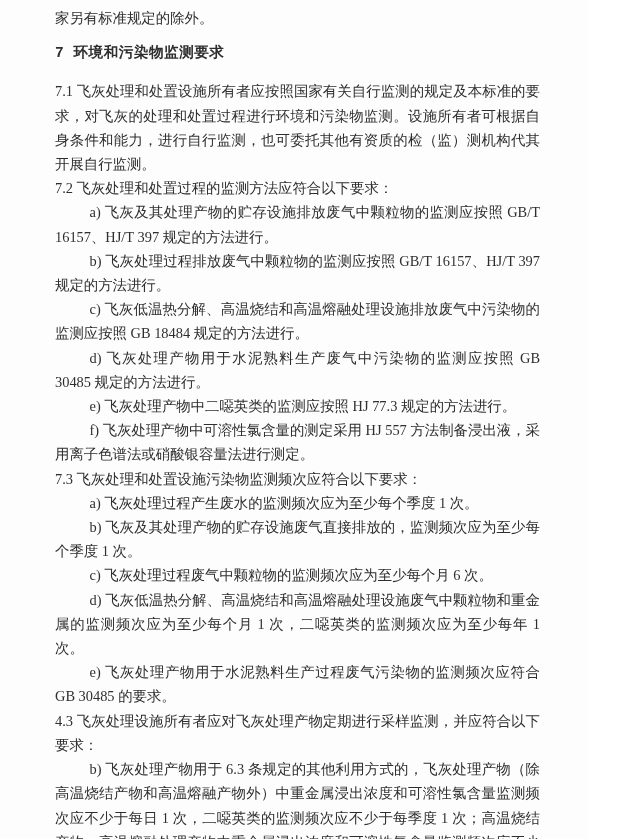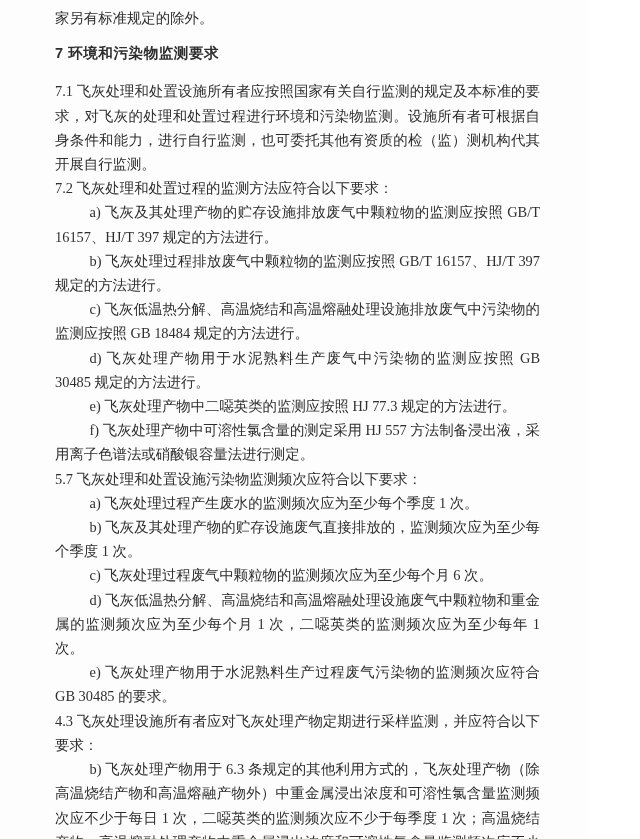--- a/index.html
+++ b/index.html
@@ -22,21 +22,21 @@
     text-align: justify;
   }
   .page p {
     margin: 0;
     padding: 0;
   }
   .carryover {
     text-indent: 0;
   }
   .heading {
-    font-family: Liberation Sans, sans-serif;
+    font-family: Liberation Mono, monospace;
     font-weight: bold;
     font-size: 14.6px;
     margin: 11px 0 14px 0 !important;
     text-indent: 0;
     letter-spacing: 0.5px;
   }
   .clause {
     text-indent: 0;
   }
   .item {
@@ -51,21 +51,21 @@
   <p class="heading">7 环境和污染物监测要求</p>
 
   <p class="clause">7.1 飞灰处理和处置设施所有者应按照国家有关自行监测的规定及本标准的要求，对飞灰的处理和处置过程进行环境和污染物监测。设施所有者可根据自身条件和能力，进行自行监测，也可委托其他有资质的检（监）测机构代其开展自行监测。</p>
   <p class="clause">7.2 飞灰处理和处置过程的监测方法应符合以下要求：</p>
   <p class="item">a) 飞灰及其处理产物的贮存设施排放废气中颗粒物的监测应按照 GB/T 16157、HJ/T 397 规定的方法进行。</p>
   <p class="item">b) 飞灰处理过程排放废气中颗粒物的监测应按照 GB/T 16157、HJ/T 397 规定的方法进行。</p>
   <p class="item">c) 飞灰低温热分解、高温烧结和高温熔融处理设施排放废气中污染物的监测应按照 GB 18484 规定的方法进行。</p>
   <p class="item">d) 飞灰处理产物用于水泥熟料生产废气中污染物的监测应按照 GB 30485 规定的方法进行。</p>
   <p class="item">e) 飞灰处理产物中二噁英类的监测应按照 HJ 77.3 规定的方法进行。</p>
   <p class="item">f) 飞灰处理产物中可溶性氯含量的测定采用 HJ 557 方法制备浸出液，采用离子色谱法或硝酸银容量法进行测定。</p>
-  <p class="clause">5.7 飞灰处理和处置设施污染物监测频次应符合以下要求：</p>
+  <p class="clause">7.3 飞灰处理和处置设施污染物监测频次应符合以下要求：</p>
   <p class="item">a) 飞灰处理过程产生废水的监测频次应为至少每个季度 1 次。</p>
   <p class="item">b) 飞灰及其处理产物的贮存设施废气直接排放的，监测频次应为至少每个季度 1 次。</p>
   <p class="item">c) 飞灰处理过程废气中颗粒物的监测频次应为至少每个月 6 次。</p>
   <p class="item">d) 飞灰低温热分解、高温烧结和高温熔融处理设施废气中颗粒物和重金属的监测频次应为至少每个月 1 次，二噁英类的监测频次应为至少每年 1 次。</p>
   <p class="item">e) 飞灰处理产物用于水泥熟料生产过程废气污染物的监测频次应符合 GB 30485 的要求。</p>
   <p class="clause">4.3 飞灰处理设施所有者应对飞灰处理产物定期进行采样监测，并应符合以下要求：</p>
   <p class="item">b) 飞灰处理产物用于 6.3 条规定的其他利用方式的，飞灰处理产物（除高温烧结产物和高温熔融产物外）中重金属浸出浓度和可溶性氯含量监测频次应不少于每日 1 次，二噁英类的监测频次应不少于每季度 1 次；高温烧结产物、高温熔融处理产物中重金属浸出浓度和可溶性氯含量监测频次应不少于每周 1 次，二噁英类的监测频次应不少于每 6 个月 1 次。</p>
 
 </div>
 

